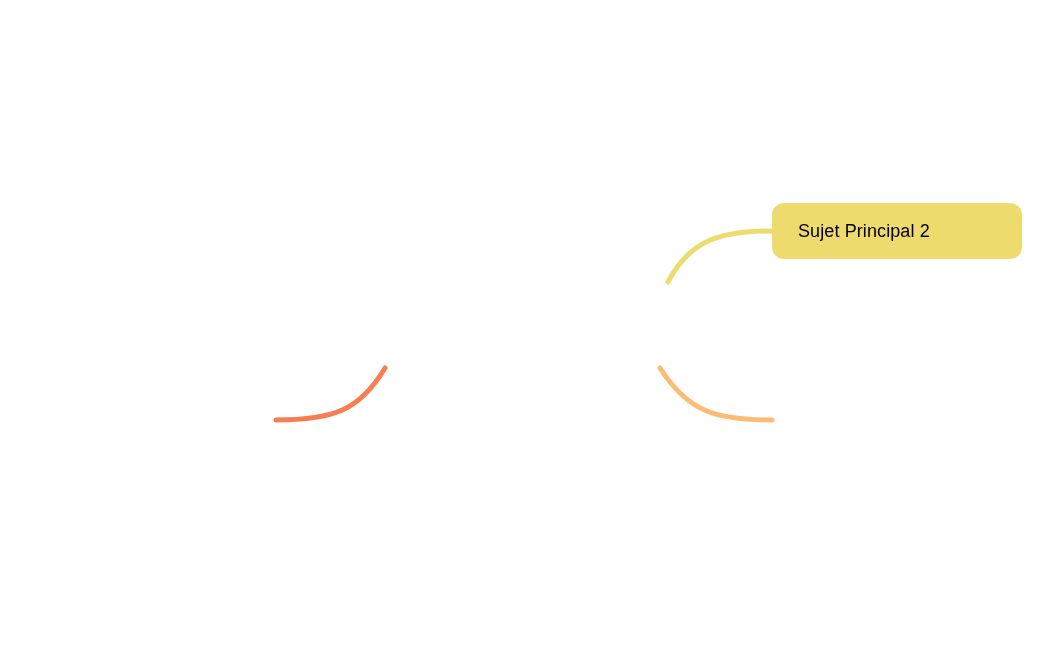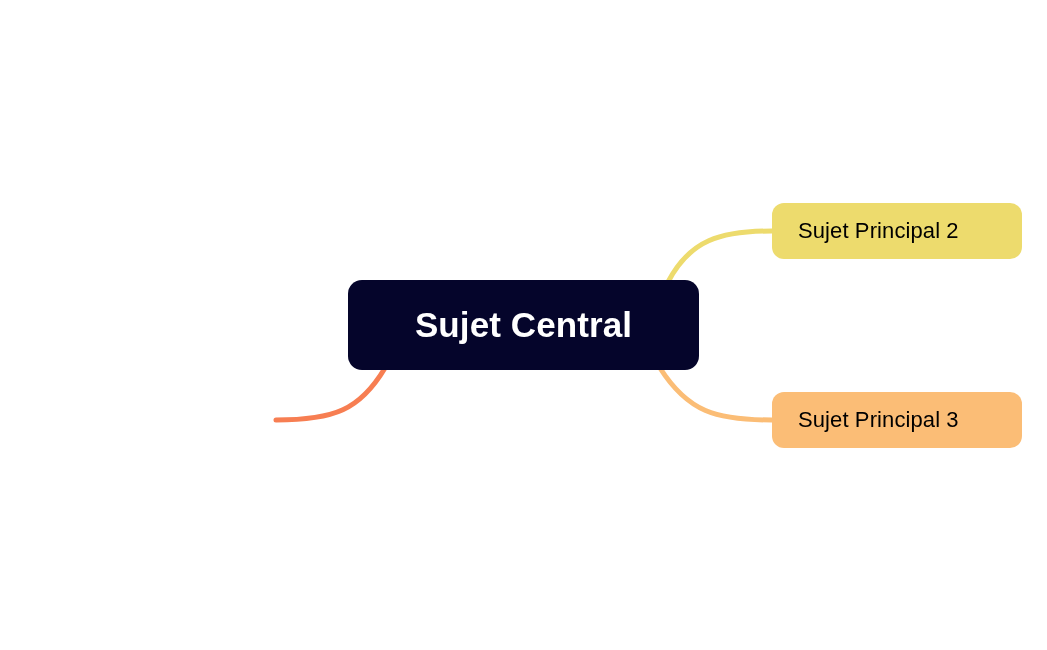--- a/index.html
+++ b/index.html
@@ -51,21 +51,21 @@
     font-weight: 600;
     letter-spacing: 0.1px;
   }
   .node-branch {
     height: 56px;
     padding: 0 26px;
     justify-content: flex-start;
   }
   .node-branch .node-label {
     color: #000000;
-    font-size: 22px;
+    font-size: 18px;
     font-weight: 400;
     letter-spacing: 0.1px;
   }
   .node-b2 {
     left: 772px;
     top: 203px;
     width: 250px;
     background: #eddb6d;
   }
   .node-b3 {
@@ -89,22 +89,16 @@
   <svg id="edges" viewBox="0 0 1047 650" width="1047" height="650" fill="none" xmlns="http://www.w3.org/2000/svg">
     <path stroke="#eddb6d" stroke-width="5" stroke-linecap="round" fill="none" d="M 668 282 C 690 240 720 231 772 231"></path>
     <path stroke="#fbbd76" stroke-width="5" stroke-linecap="round" fill="none" d="M 660 368 C 688 412 716 420 772 420"></path>
     <path stroke="#f77e52" stroke-width="5" stroke-linecap="round" fill="none" d="M 276 420 C 334 420 360 410 385 368"></path>
   </svg>
 
   <div class="node node-branch node-b2">
     <span class="node-label">Sujet Principal 2</span>
   </div>
 
-  <div class="node node-branch node-b3">
-    <span class="node-label">Sujet Principal 3</span>
-  </div>
 
 
-  <div class="node node-central">
-    <span class="node-label">Sujet Central</span>
-  </div>
 
 </div>
 
 </body></html>

